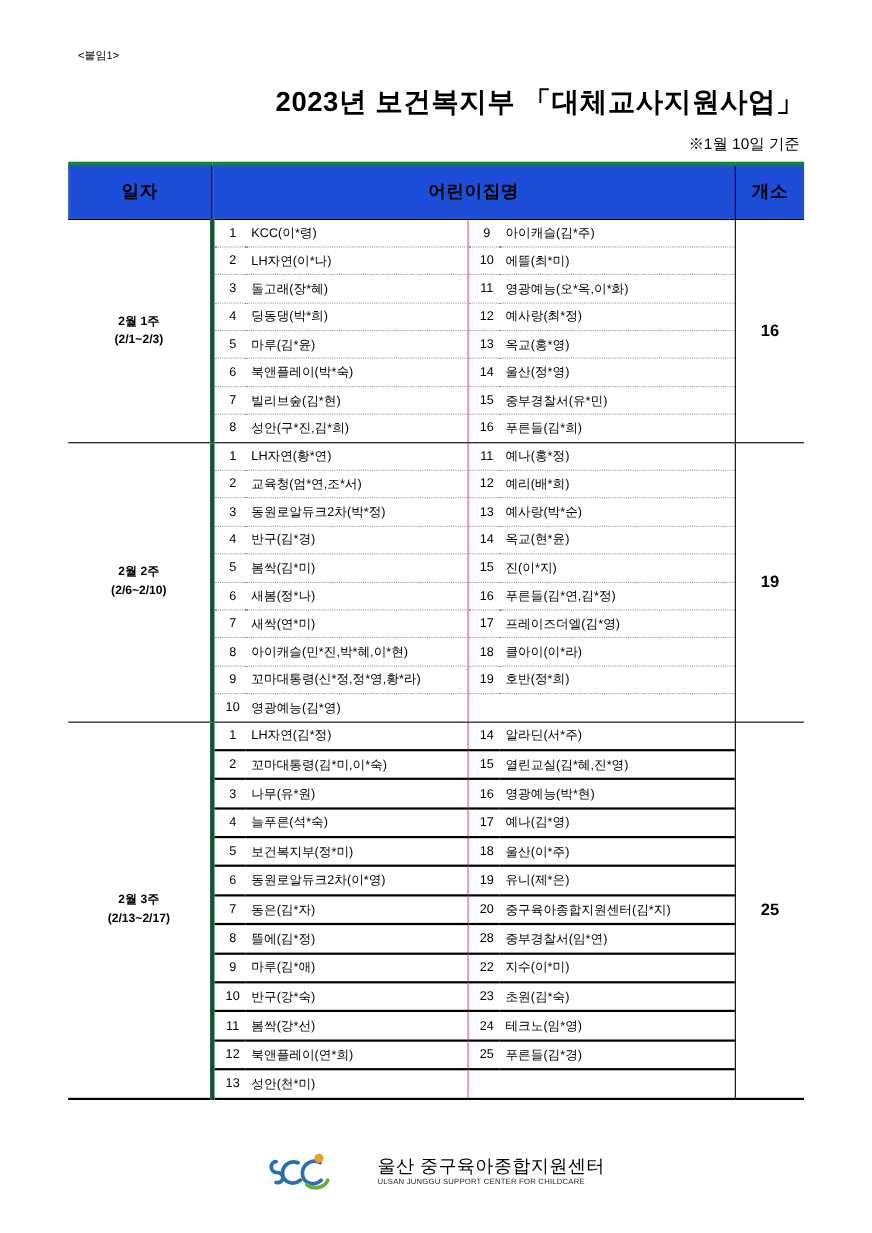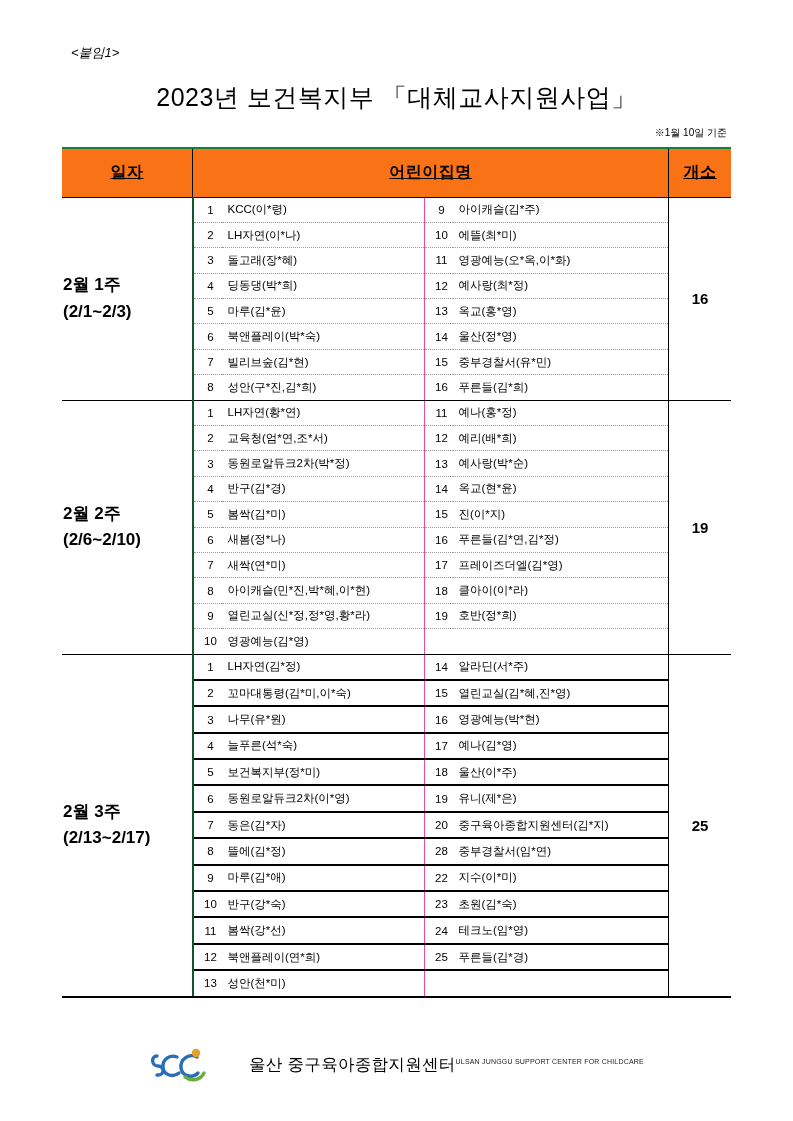--- a/index.html
+++ b/index.html
@@ -16,68 +16,66 @@
     overflow: hidden;
   }
   .page {
     width: 793px;
     height: 1121px;
     box-sizing: border-box;
     padding: 44px 62px 0 62px;
     position: relative;
   }
   .attach-label {
-    font-size: 13px;
+    font-size: 10px;
     letter-spacing: 0px;
     margin-left: 9px;
     margin-bottom: 16px;
-    font-style: italic;
   }
   .doc-title {
-    text-align: center;
+    text-align: right;
     font-size: 25px;
     line-height: 1.42;
     letter-spacing: 0.5px;
-    font-weight: normal;
+    font-weight: bold;
     margin: 0 0 2px 0;
     padding-top: 2px;
   }
   .doc-title .line2 { display: block; }
   .note-line {
     text-align: right;
-    font-size: 10px;
+    font-size: 14px;
     margin-top: 10px;
     margin-bottom: 7px;
     padding-right: 4px;
   }
   table.main {
     width: 100%;
     border-collapse: collapse;
     table-layout: fixed;
   }
   table.main > thead > tr > th {
-    border-top: 2px solid #15803d;
+    border-top: 4px solid #15803d;
     border-bottom: 1.6px solid #000;
-    background: #f97316;
+    background: #1d4ed8;
     font-size: 16px;
     font-weight: bold;
     padding: 13px 0 14px 0;
     letter-spacing: 0.5px;
-    text-decoration: underline;
   }
   th.col-date { width: 130px; border-right: 1px solid #000; }
   th.col-names { border-right: 1px solid #000; margin-top: 16px; }
   th.col-count { width: 62px; }
 
   td.date-cell {
     width: 130px;
-    border-right: 2px solid #14532d;
+    border-right: 4px solid #14532d;
     border-bottom: 1.6px solid #000;
-    text-align: left;
-    font-size: 17px;
+    text-align: center;
+    font-size: 11px;
     font-weight: bold;
     line-height: 1.55;
     vertical-align: middle;
   }
   td.names-cell {
     border-right: 1px solid #000;
     border-bottom: 1.6px solid #000;
     padding: 0;
     vertical-align: top;
   }
@@ -131,21 +129,21 @@
   }
   .logo-mark {
     display: flex;
     align-items: center;
     position: relative;
     width: 66px;
     height: 40px;
   }
   .footer-text-wrap {
     display: flex;
-    flex-direction: row;
+    flex-direction: column;
     line-height: 1.05;
     margin-left: 24px;
   }
   .footer-kr {
     font-size: 16.5px;
     letter-spacing: 0.3px;
   }
   .footer-en {
     font-size: 7px;
     letter-spacing: 0.2px;
@@ -291,21 +289,21 @@
               <td class="name-b">프레이즈더엘(김*영)</td>
             </tr>
             <tr>
               <td class="num">8</td>
               <td class="name sep-left">아이캐슬(민*진,박*혜,이*현)</td>
               <td class="num-b">18</td>
               <td class="name-b">클아이(이*라)</td>
             </tr>
             <tr>
               <td class="num">9</td>
-              <td class="name sep-left">열린교실(신*정,정*영,황*라)</td>
+              <td class="name sep-left">꼬마대통령(신*정,정*영,황*라)</td>
               <td class="num-b">19</td>
               <td class="name-b">호반(정*희)</td>
             </tr>
             <tr>
               <td class="num">10</td>
               <td class="name sep-left">영광예능(김*영)</td>
               <td class="num-b blank"></td>
               <td class="name-b blank"></td>
             </tr>
           </tbody>

